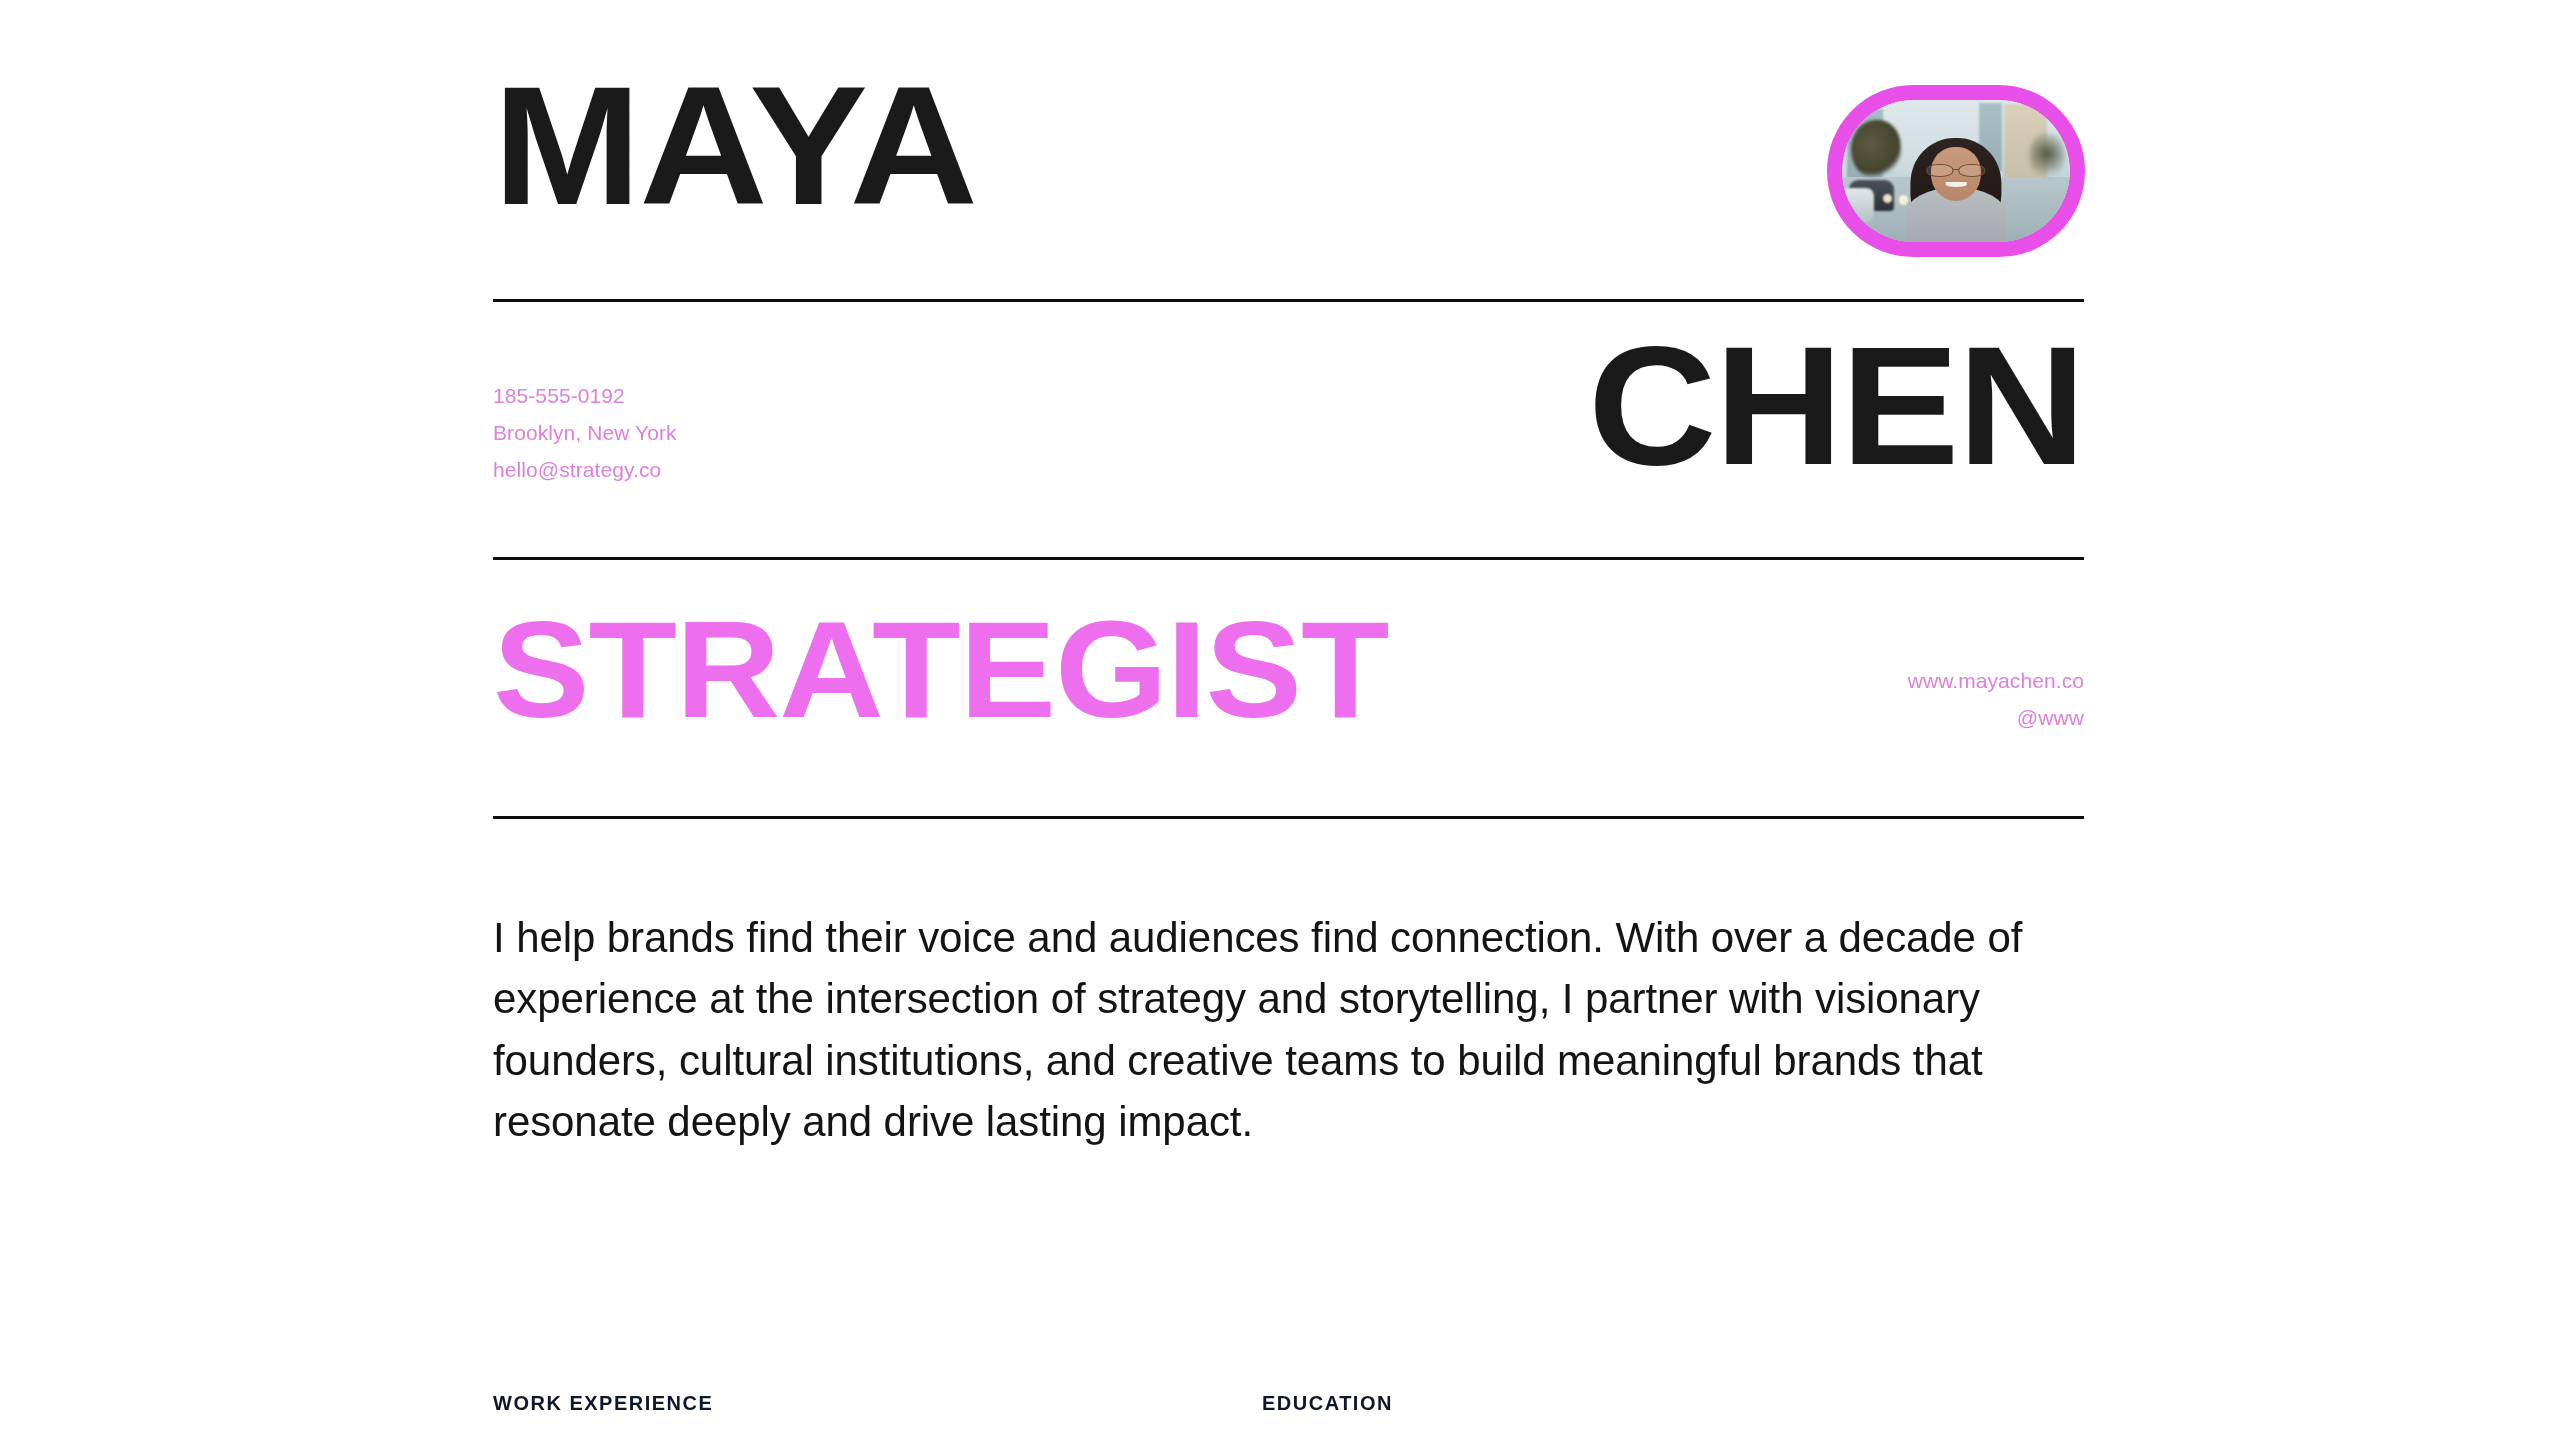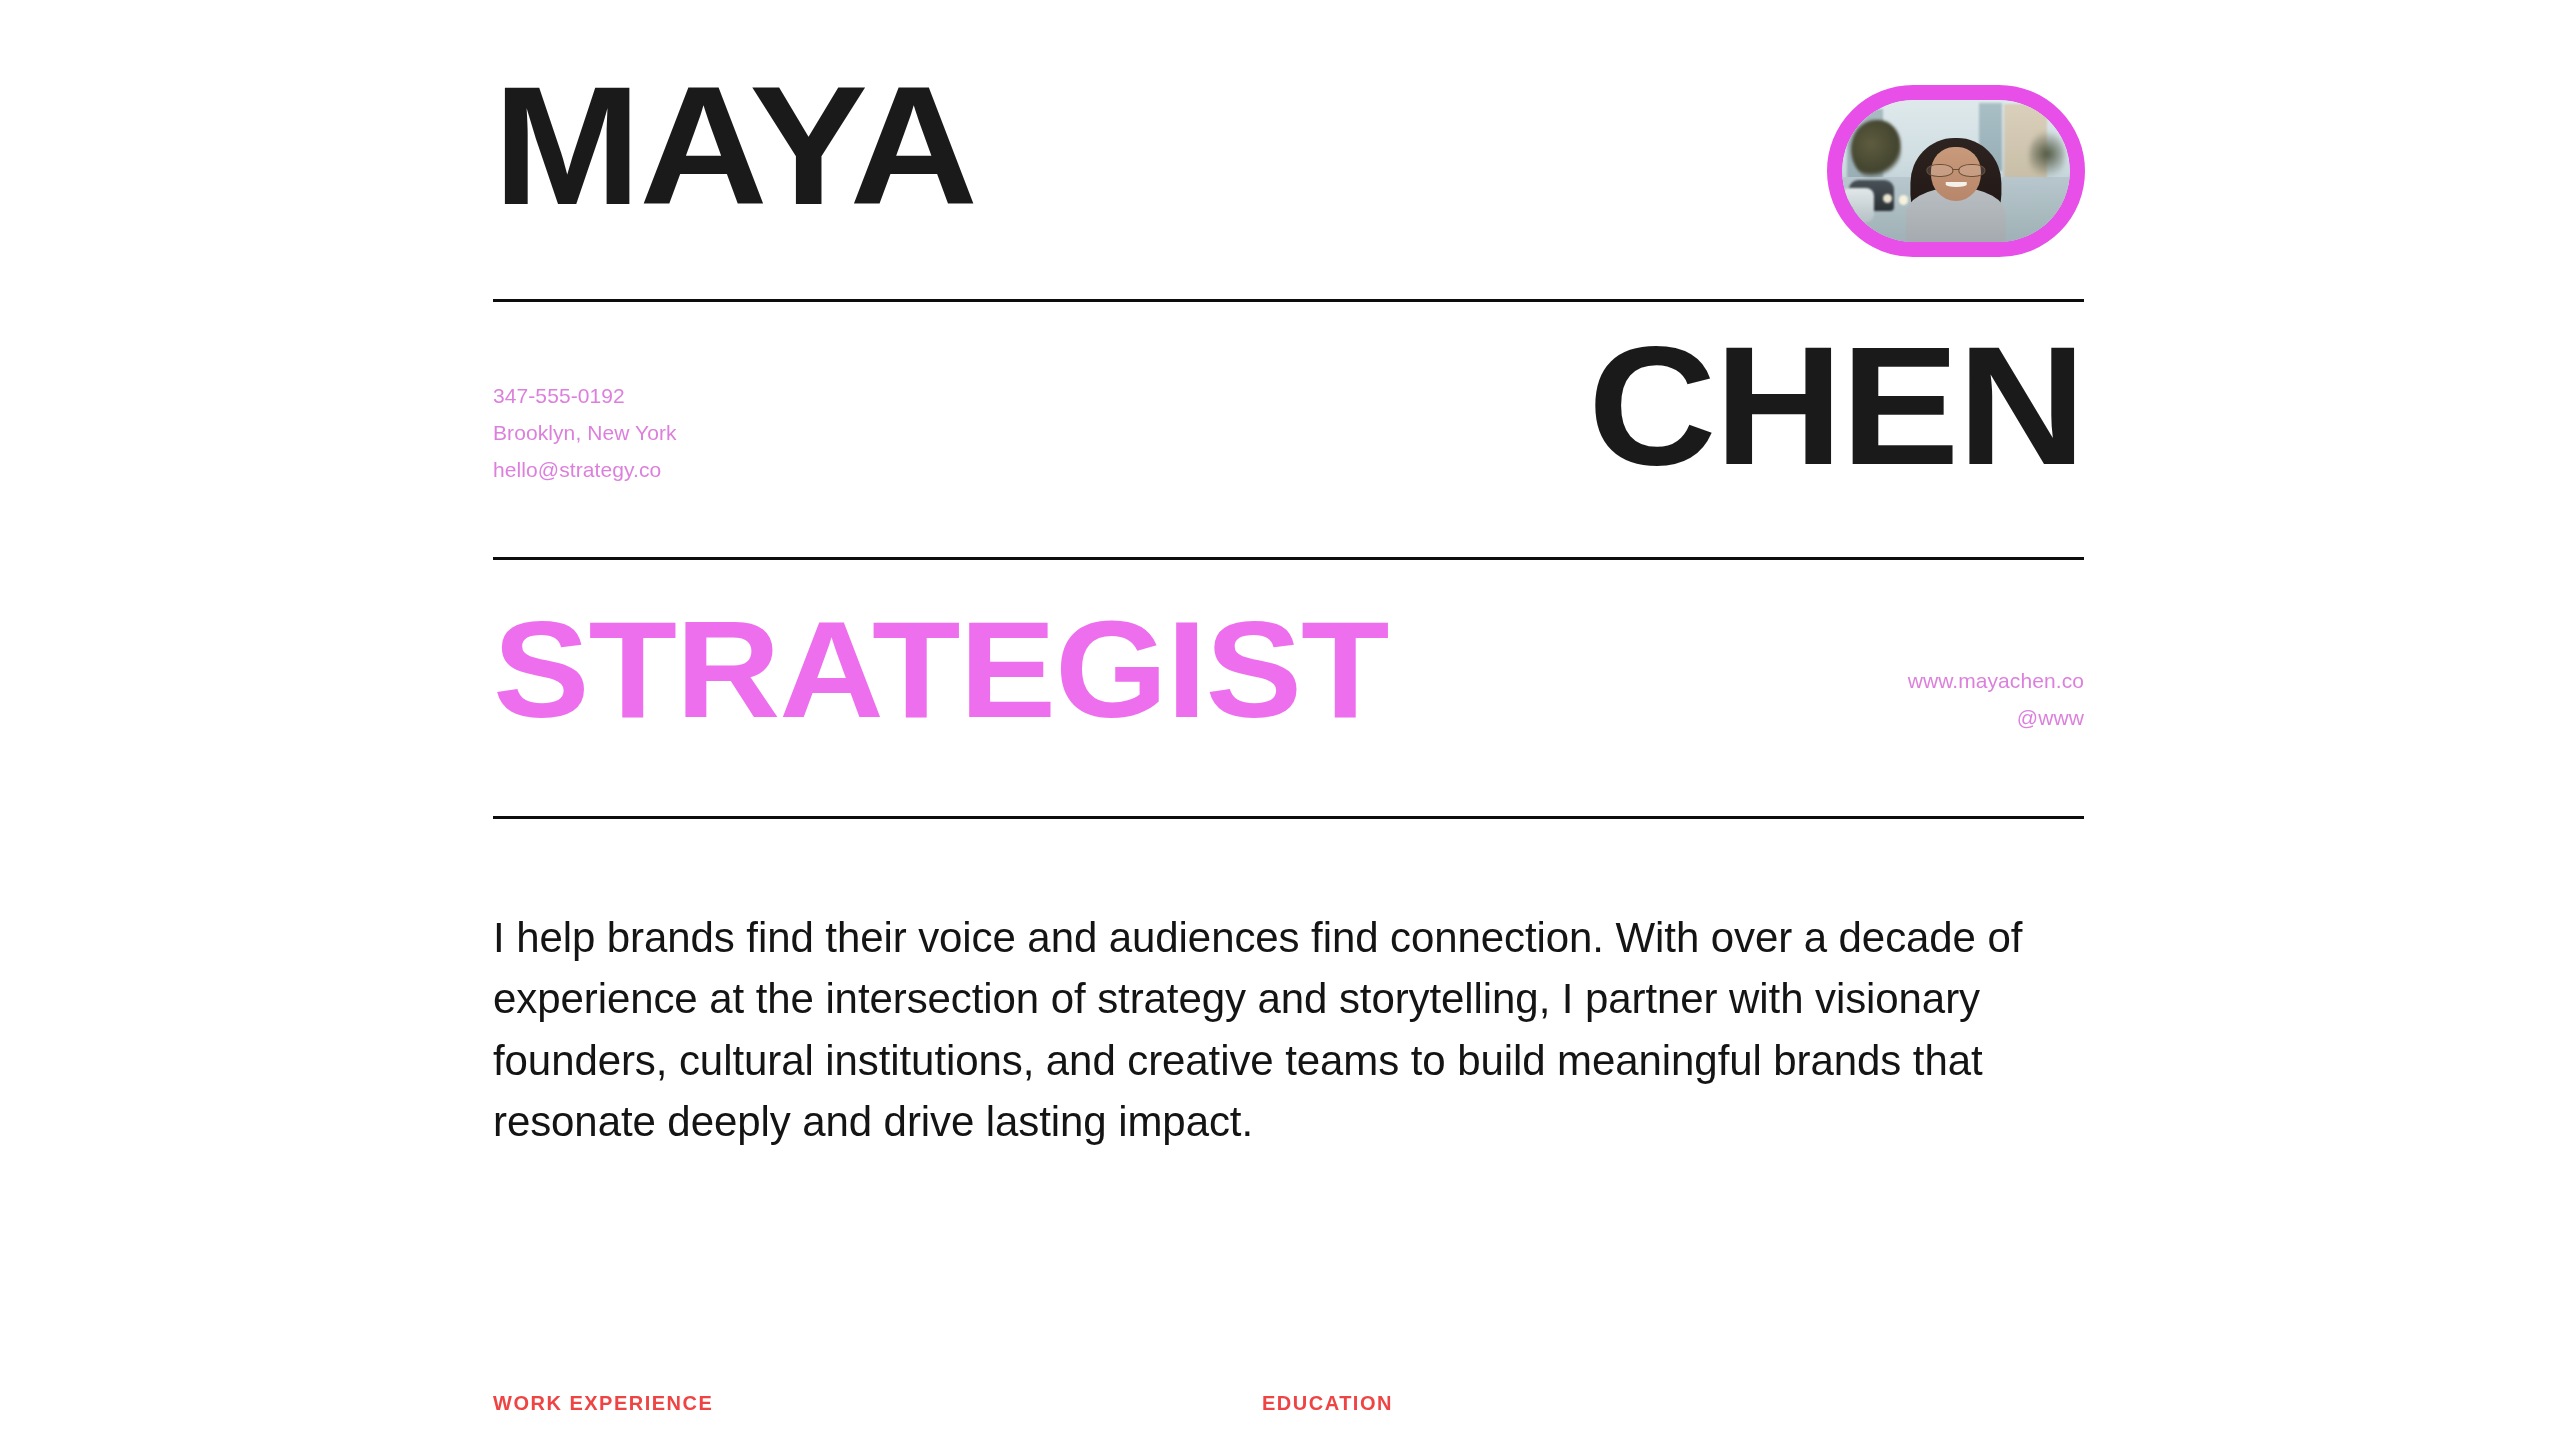--- a/index.html
+++ b/index.html
@@ -236,21 +236,21 @@
     letter-spacing: -0.002em;
   }
   .summary p { margin: 0; }
 
   
   .section-label {
     position: absolute;
     font-size: 20px;
     font-weight: 700;
     letter-spacing: 0.075em;
-    color: #ef4444;
+    color: #0f172a;
     text-transform: uppercase;
     white-space: nowrap;
   }
   .sec-work { left: 493px;  top: 1392px; }
   .sec-edu  { left: 1262px; top: 1392px; }
 </style>
 </head>
 <body>
 
 <div class="page">
@@ -279,21 +279,21 @@
         <div class="ph-lens r"></div>
         <div class="ph-bridge"></div>
       </div>
       <div class="ph-smile"></div>
     </div>
   </div>
 
   <div class="rule r1"></div>
 
   <div class="meta meta-left">
-    <div>347-555-0192</div>
+    <div>185-555-0192</div>
     <div>Brooklyn, New York</div>
     <div>hello@strategy.co</div>
   </div>
 
   <div class="display name-last">CHEN</div>
 
   <div class="rule r2"></div>
 
   <div class="role">STRATEGIST</div>
 

